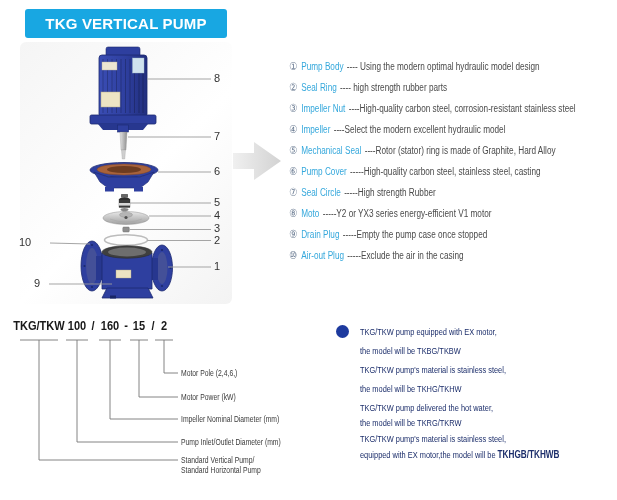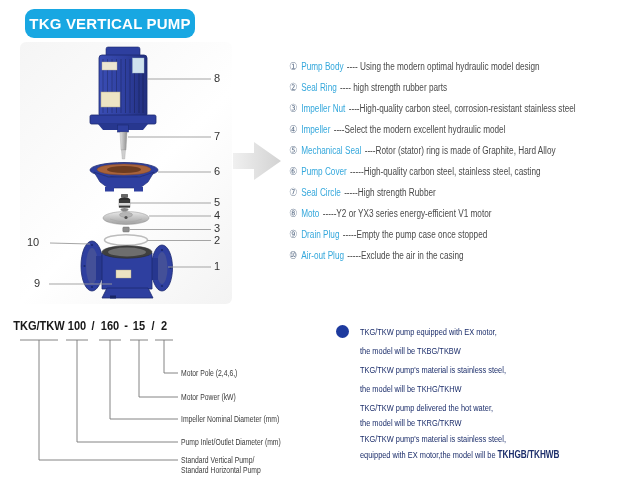--- a/index.html
+++ b/index.html
@@ -1,21 +1,21 @@
 <!DOCTYPE html>
 <html><head>
 <meta charset="utf-8">
 <style>
   html,body{margin:0;padding:0;}
   body{width:617px;height:500px;background:#ffffff;overflow:hidden;position:relative;
        font-family:"Liberation Sans","DejaVu Sans",sans-serif;}
   .page{position:absolute;inset:0;}
 
   
-  .header-badge{position:absolute;left:25px;top:9px;width:170px;height:29px;border-radius:9px;
+  .header-badge{position:absolute;left:25px;top:9px;width:202px;height:29px;border-radius:3px;
     background:#18a7e2;display:flex;align-items:center;justify-content:center;}
   .header-badge span{color:#fff;font-weight:bold;font-size:15px;letter-spacing:.2px;}
 
   
   .photo-bg{position:absolute;left:20px;top:42px;width:212px;height:262px;border-radius:6px;
     background:linear-gradient(135deg,#f5f5f5 0%,#ffffff 55%,#f3f3f3 100%);}
   .pump-svg{position:absolute;left:0;top:40px;width:290px;height:270px;}
 
   
   .co{position:absolute;font-size:11px;color:#333;line-height:11px;}
@@ -162,21 +162,21 @@
   </svg>
 
   <span class="co" style="left:214px;top:73px">8</span>
   <span class="co" style="left:214px;top:131px">7</span>
   <span class="co" style="left:214px;top:166px">6</span>
   <span class="co" style="left:214px;top:197px">5</span>
   <span class="co" style="left:214px;top:210px">4</span>
   <span class="co" style="left:214px;top:223px">3</span>
   <span class="co" style="left:214px;top:235px">2</span>
   <span class="co" style="left:214px;top:261px">1</span>
-  <span class="co" style="left:27px;top:237px">10</span>
+  <span class="co" style="left:19px;top:237px">10</span>
   <span class="co" style="left:34px;top:278px">9</span>
 
   <div class="parts-list">
     <div class="pl-item">
       <span class="pl-num">①</span>
       <span class="pl-name">Pump Body</span>
       <span class="pl-desc">---- Using the modern optimal hydraulic model design</span>
     </div>
     <div class="pl-item">
       <span class="pl-num">②</span>

